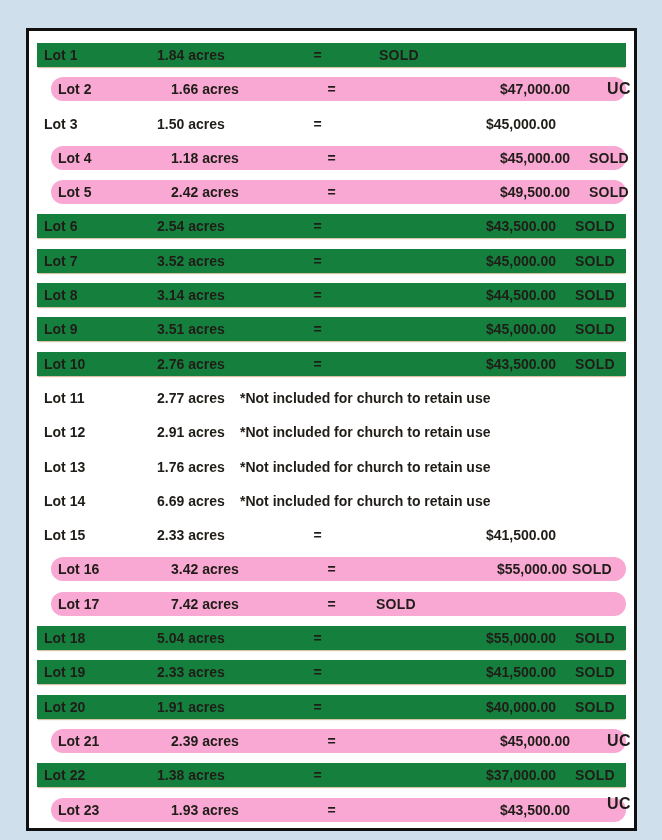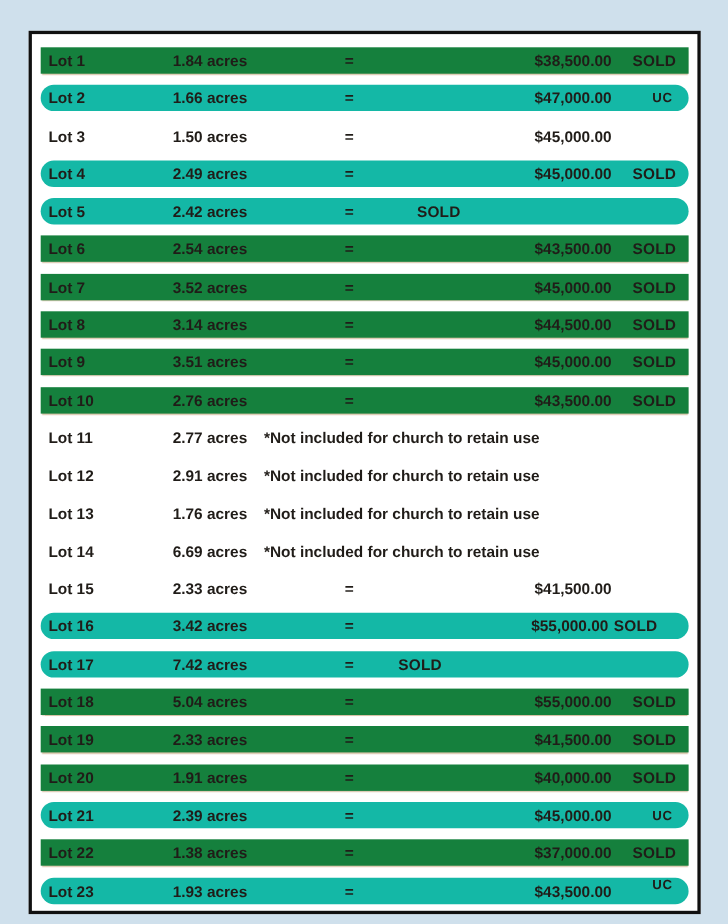--- a/index.html
+++ b/index.html
@@ -33,33 +33,34 @@
     align-items:center;
     color:#201c18;
     font-weight:bold;
     font-size:14px;
   }
   .band.bright{
     background:#15803d;
     box-shadow:0 2px 1px -1px rgba(140,80,0,0.35);
   }
   .band.pale{
-    background:#14b8a6;
+    background:#f9a8d4;
     border-radius:12px;
+    margin-left:14px;
   }
   .cell-lot{padding-left:7px;white-space:nowrap;}
   .cell-acres{padding-left:7px;white-space:nowrap;}
   .cell-eq{text-align:center;}
   .cell-price{text-align:right;white-space:nowrap;}
   .cell-status{padding-left:19px;white-space:nowrap;letter-spacing:0.2px;}
   .band.tight .cell-price{padding-right:3px;}
   .band.tight .cell-status{padding-left:2px;}
   .cell-status.uc{
     padding-left:37px;
-    font-size:12px;
+    font-size:16px;
     letter-spacing:0.5px;
   }
   .cell-status.uc.raised{
     position:relative;
     top:-6px;
   }
   .cell-note{
     grid-column:3 / -1;
     margin-left:-35px;
     white-space:nowrap;
@@ -68,21 +69,20 @@
 </head>
 <body>
 
 <div class="paper">
   <div id="rows-container">
   <div class="row">
     <div class="band bright">
       <span class="cell-lot">Lot 1</span>
       <span class="cell-acres">1.84 acres</span>
       <span class="cell-eq">=</span>
-      <span class="cell-price">$38,500.00</span>
       <span class="cell-status">SOLD</span>
     </div>
   </div>
 
   <div class="row">
     <div class="band pale">
       <span class="cell-lot">Lot 2</span>
       <span class="cell-acres">1.66 acres</span>
       <span class="cell-eq">=</span>
       <span class="cell-price">$47,000.00</span>
@@ -96,32 +96,33 @@
       <span class="cell-acres">1.50 acres</span>
       <span class="cell-eq">=</span>
       <span class="cell-price">$45,000.00</span>
       <span class="cell-status"></span>
     </div>
   </div>
 
   <div class="row">
     <div class="band pale">
       <span class="cell-lot">Lot 4</span>
-      <span class="cell-acres">2.49 acres</span>
+      <span class="cell-acres">1.18 acres</span>
       <span class="cell-eq">=</span>
       <span class="cell-price">$45,000.00</span>
       <span class="cell-status">SOLD</span>
     </div>
   </div>
 
   <div class="row">
     <div class="band pale">
       <span class="cell-lot">Lot 5</span>
       <span class="cell-acres">2.42 acres</span>
       <span class="cell-eq">=</span>
+      <span class="cell-price">$49,500.00</span>
       <span class="cell-status">SOLD</span>
     </div>
   </div>
 
   <div class="row">
     <div class="band bright">
       <span class="cell-lot">Lot 6</span>
       <span class="cell-acres">2.54 acres</span>
       <span class="cell-eq">=</span>
       <span class="cell-price">$43,500.00</span>

